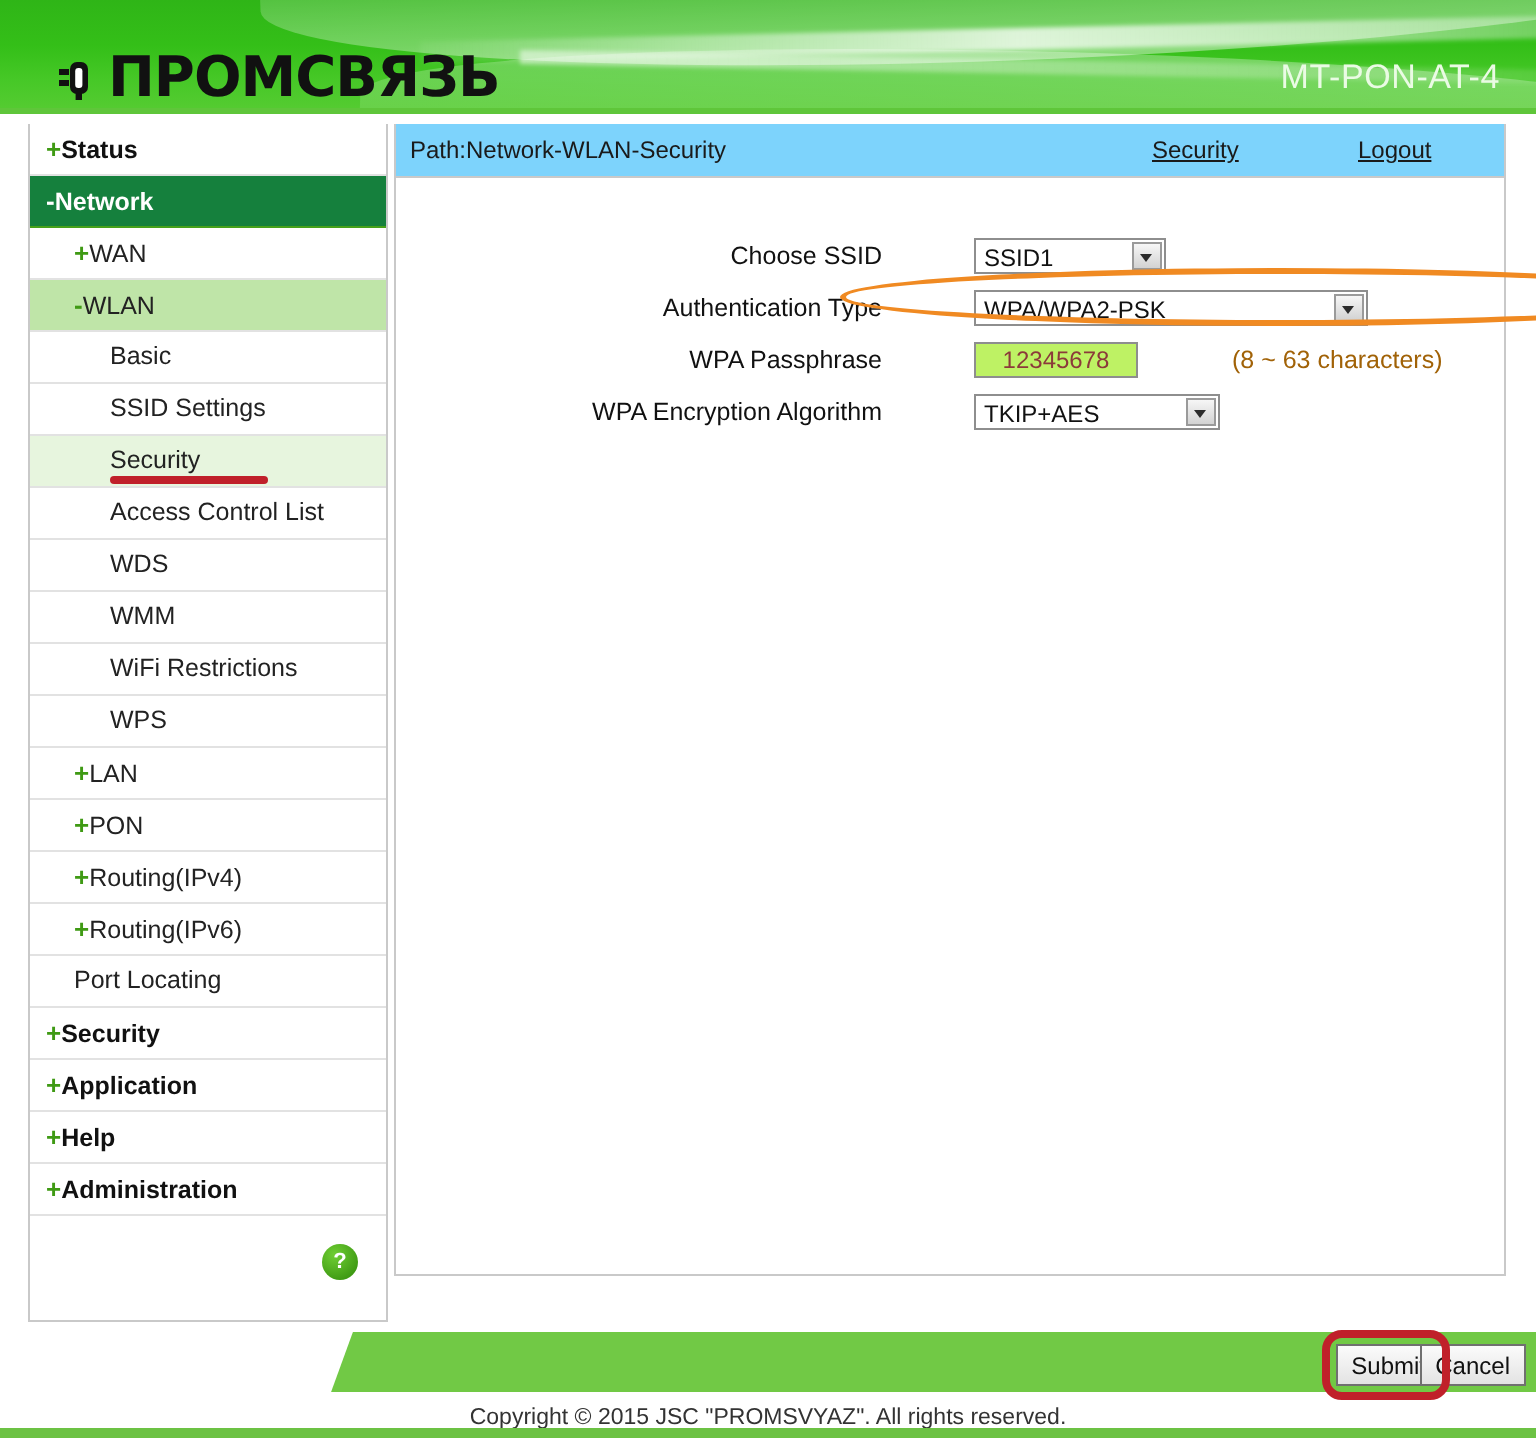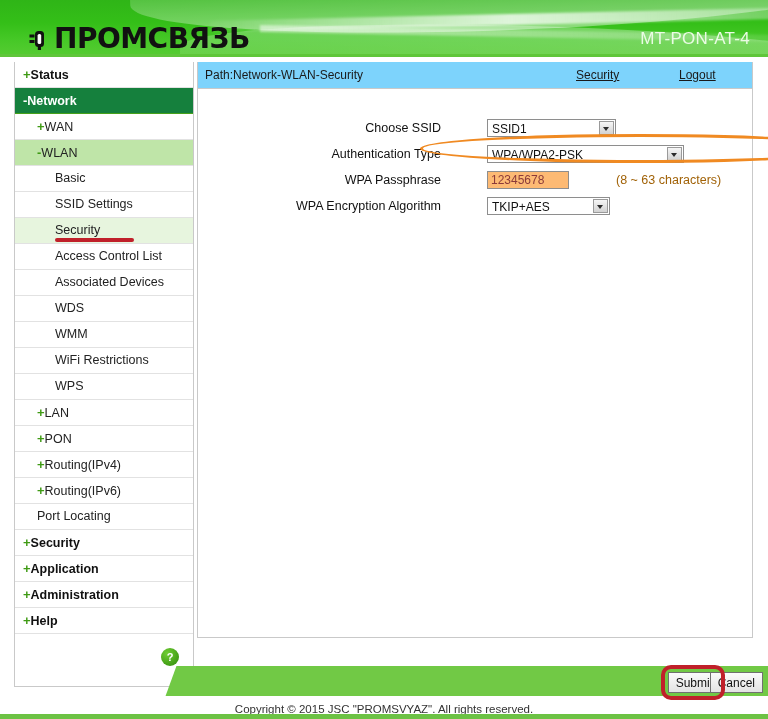--- a/index.html
+++ b/index.html
@@ -274,35 +274,36 @@
   }
   .ui-select .arrow-box::after {
     content: "";
     position: absolute;
     left: 3px;
     top: 5px;
     border-left: 3.5px solid transparent;
     border-right: 3.5px solid transparent;
     border-top: 4px solid #2b2b2b;
   }
-  .sel-ssid  { width: 129px; }
+  .sel-ssid  { width: 96px; }
   .sel-auth  { width: 197px; }
   .sel-enc   { width: 123px; }
 
   .ui-input {
     width: 82px;
     height: 18px;
     border: 1px solid #8e8e8e;
-    background: #fdba74;
+    background: #bef264;
     font-family: "Liberation Sans", sans-serif;
     font-size: 12px;
     color: #8b3a3a;
     padding: 0 3px;
     box-sizing: border-box;
     outline: none;
+    text-align: center;
   }
   .hint {
     margin-left: 8px;
     font-size: 12.5px;
     color: #a16207;
   }
 
   
   .annot-ellipse {
     position: absolute;
@@ -433,34 +434,33 @@
   <div class="sidebar">
     <div id="nav-list">
         <div class="nav-item lvl0"><span class="plus">+</span><span>Status</span></div>
         <div class="nav-item lvl0 sel"><span class="plus">-</span><span>Network</span></div>
         <div class="nav-item lvl1"><span class="plus">+</span><span>WAN</span></div>
         <div class="nav-item lvl1 sel"><span class="plus">-</span><span>WLAN</span></div>
         <div class="nav-item lvl2"><span>Basic</span></div>
         <div class="nav-item lvl2"><span>SSID Settings</span></div>
         <div class="nav-item lvl2 sel"><span>Security</span><div class="nav-underline"></div></div>
         <div class="nav-item lvl2"><span>Access Control List</span></div>
-        <div class="nav-item lvl2"><span>Associated Devices</span></div>
         <div class="nav-item lvl2"><span>WDS</span></div>
         <div class="nav-item lvl2"><span>WMM</span></div>
         <div class="nav-item lvl2"><span>WiFi Restrictions</span></div>
         <div class="nav-item lvl2"><span>WPS</span></div>
         <div class="nav-item lvl1"><span class="plus">+</span><span>LAN</span></div>
         <div class="nav-item lvl1"><span class="plus">+</span><span>PON</span></div>
         <div class="nav-item lvl1"><span class="plus">+</span><span>Routing(IPv4)</span></div>
         <div class="nav-item lvl1"><span class="plus">+</span><span>Routing(IPv6)</span></div>
         <div class="nav-item lvl1"><span>Port Locating</span></div>
         <div class="nav-item lvl0"><span class="plus">+</span><span>Security</span></div>
         <div class="nav-item lvl0"><span class="plus">+</span><span>Application</span></div>
+        <div class="nav-item lvl0"><span class="plus">+</span><span>Help</span></div>
         <div class="nav-item lvl0"><span class="plus">+</span><span>Administration</span></div>
-        <div class="nav-item lvl0"><span class="plus">+</span><span>Help</span></div>
       </div>
     <div class="sidebar-foot">
       <div class="help-btn">?</div>
     </div>
   </div>
 
   <div class="content">
 
     <div class="pathbar">
       <span class="path-text">Path:Network-WLAN-Security</span>

